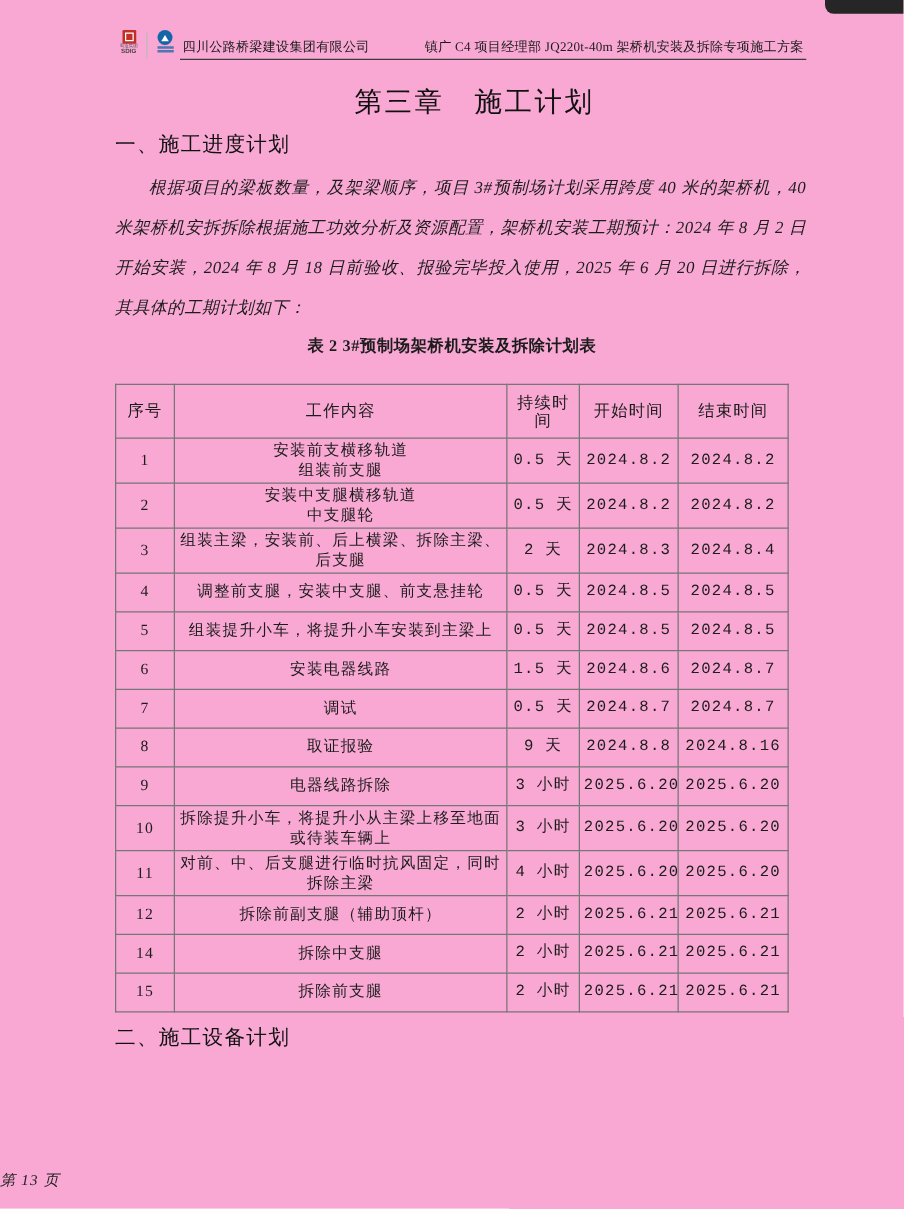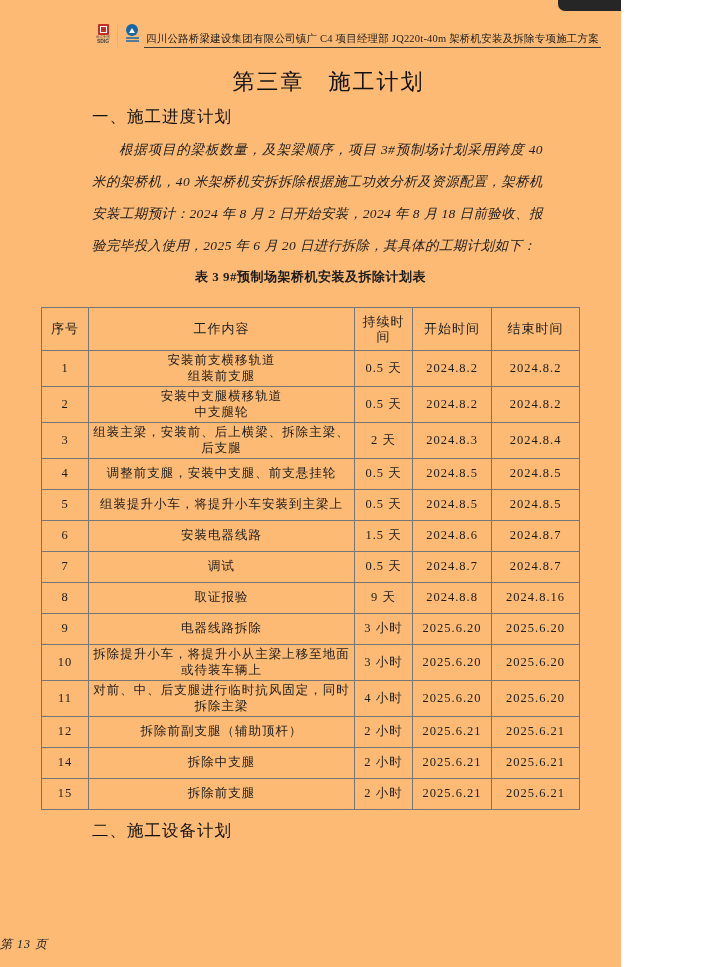--- a/index.html
+++ b/index.html
@@ -1,19 +1,19 @@
 <!DOCTYPE html>
 <html><head>
 <meta charset="utf-8">
 <style>
   html,body{margin:0;padding:0;background:#ffffff;}
   .page{
     position:relative;
-    width:621px;height:967px;
-    background:#fdba74;
+    width:723px;height:967px;
+    background:#f9a8d4;
     overflow:hidden;
     font-family:"Liberation Serif","DejaVu Serif",serif;
     color:#1c1c1c;
   }
   .corner-overlay{
     position:absolute;top:0;right:0;
     width:63px;height:11px;
     background:#262626;
     border-radius:0 0 0 7px;
   }
@@ -77,21 +77,21 @@
     text-align:center;vertical-align:middle;
     padding:2px 3px;
     line-height:15.5px;
     letter-spacing:1px;
     white-space:pre-line;
     font-weight:normal;
     overflow:hidden;
   }
   table.plan th{height:38px;font-size:13px;}
   table.plan td{height:26px;}
-  td.c-date,td.c-dur{letter-spacing:.5px;}
+  td.c-date,td.c-dur{letter-spacing:.5px;font-family:Liberation Mono, monospace;}
   
   .page-footer{
     position:absolute;left:0;bottom:14px;width:100%;
     font-size:12px;color:#222;letter-spacing:1px;font-style:italic;
   }
 </style>
 </head>
 <body>
 
 <div class="page">
@@ -117,21 +117,21 @@
       <span>镇广 C4 项目经理部 JQ220t-40m 架桥机安装及拆除专项施工方案</span>
     </div>
   </div>
 
   <div class="chapter-title">第三章　施工计划</div>
 
   <div class="section-heading">一、施工进度计划</div>
 
   <p class="body-paragraph">根据项目的梁板数量，及架梁顺序，项目 3#预制场计划采用跨度 40 米的架桥机，40 米架桥机安拆拆除根据施工功效分析及资源配置，架桥机安装工期预计：2024 年 8 月 2 日开始安装，2024 年 8 月 18 日前验收、报验完毕投入使用，2025 年 6 月 20 日进行拆除，其具体的工期计划如下：</p>
 
-  <div class="table-caption">表 3 9#预制场架桥机安装及拆除计划表</div>
+  <div class="table-caption">表 2 3#预制场架桥机安装及拆除计划表</div>
 
   <table class="plan">
     <colgroup>
       <col style="width:47px">
         <col style="width:266px">
         <col style="width:58px">
         <col style="width:79px">
         <col style="width:88px">
     </colgroup>
     <thead>

